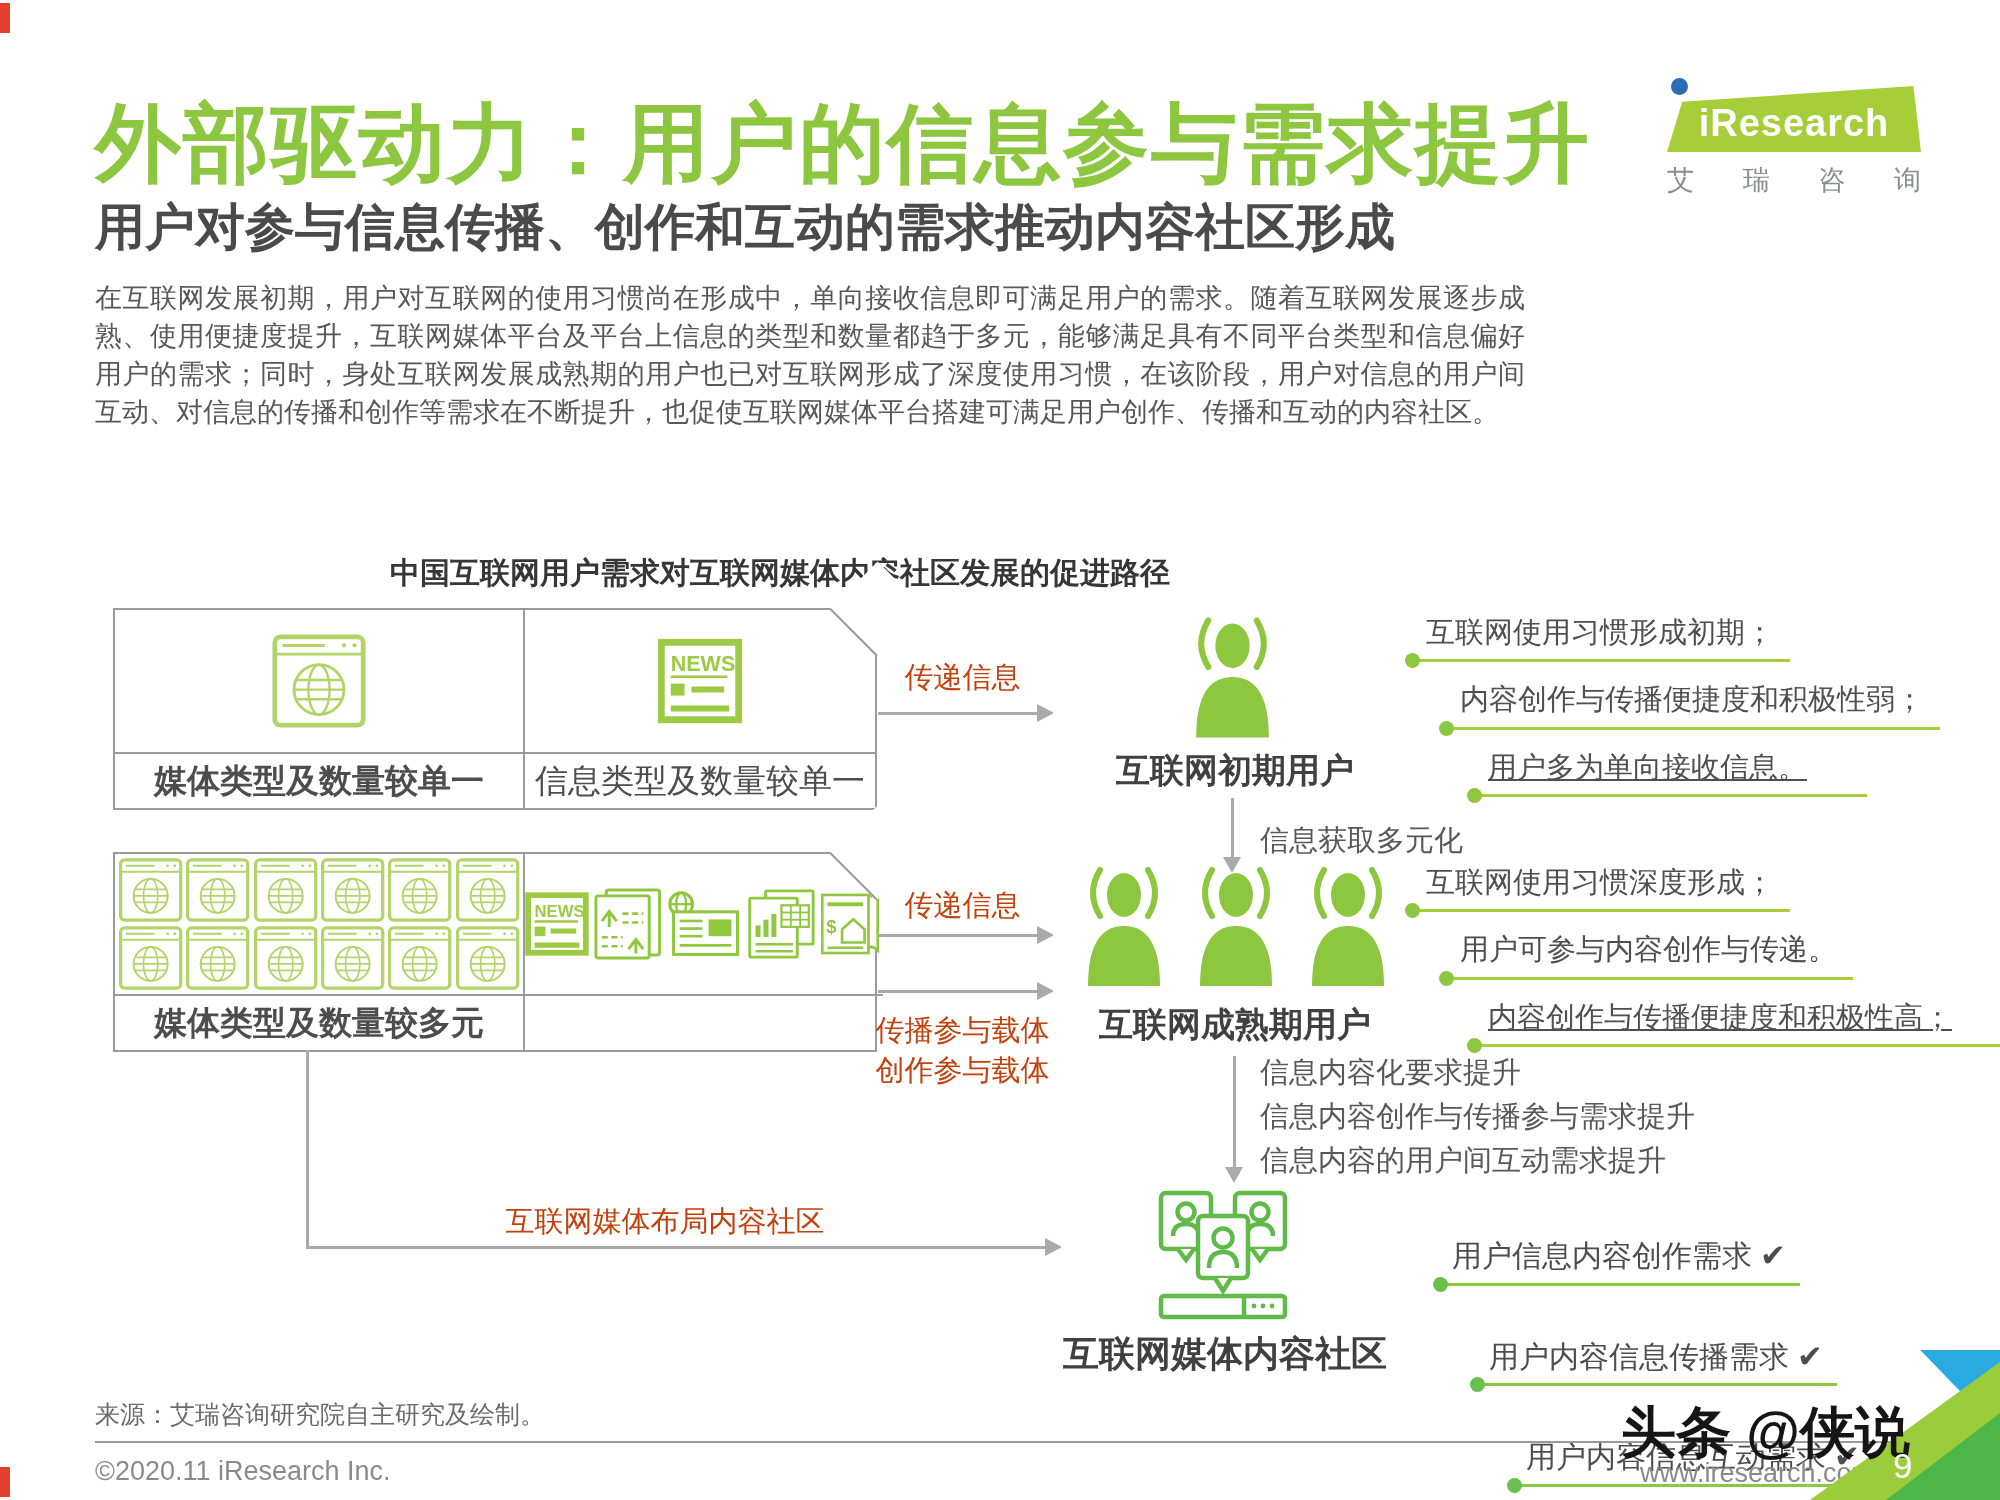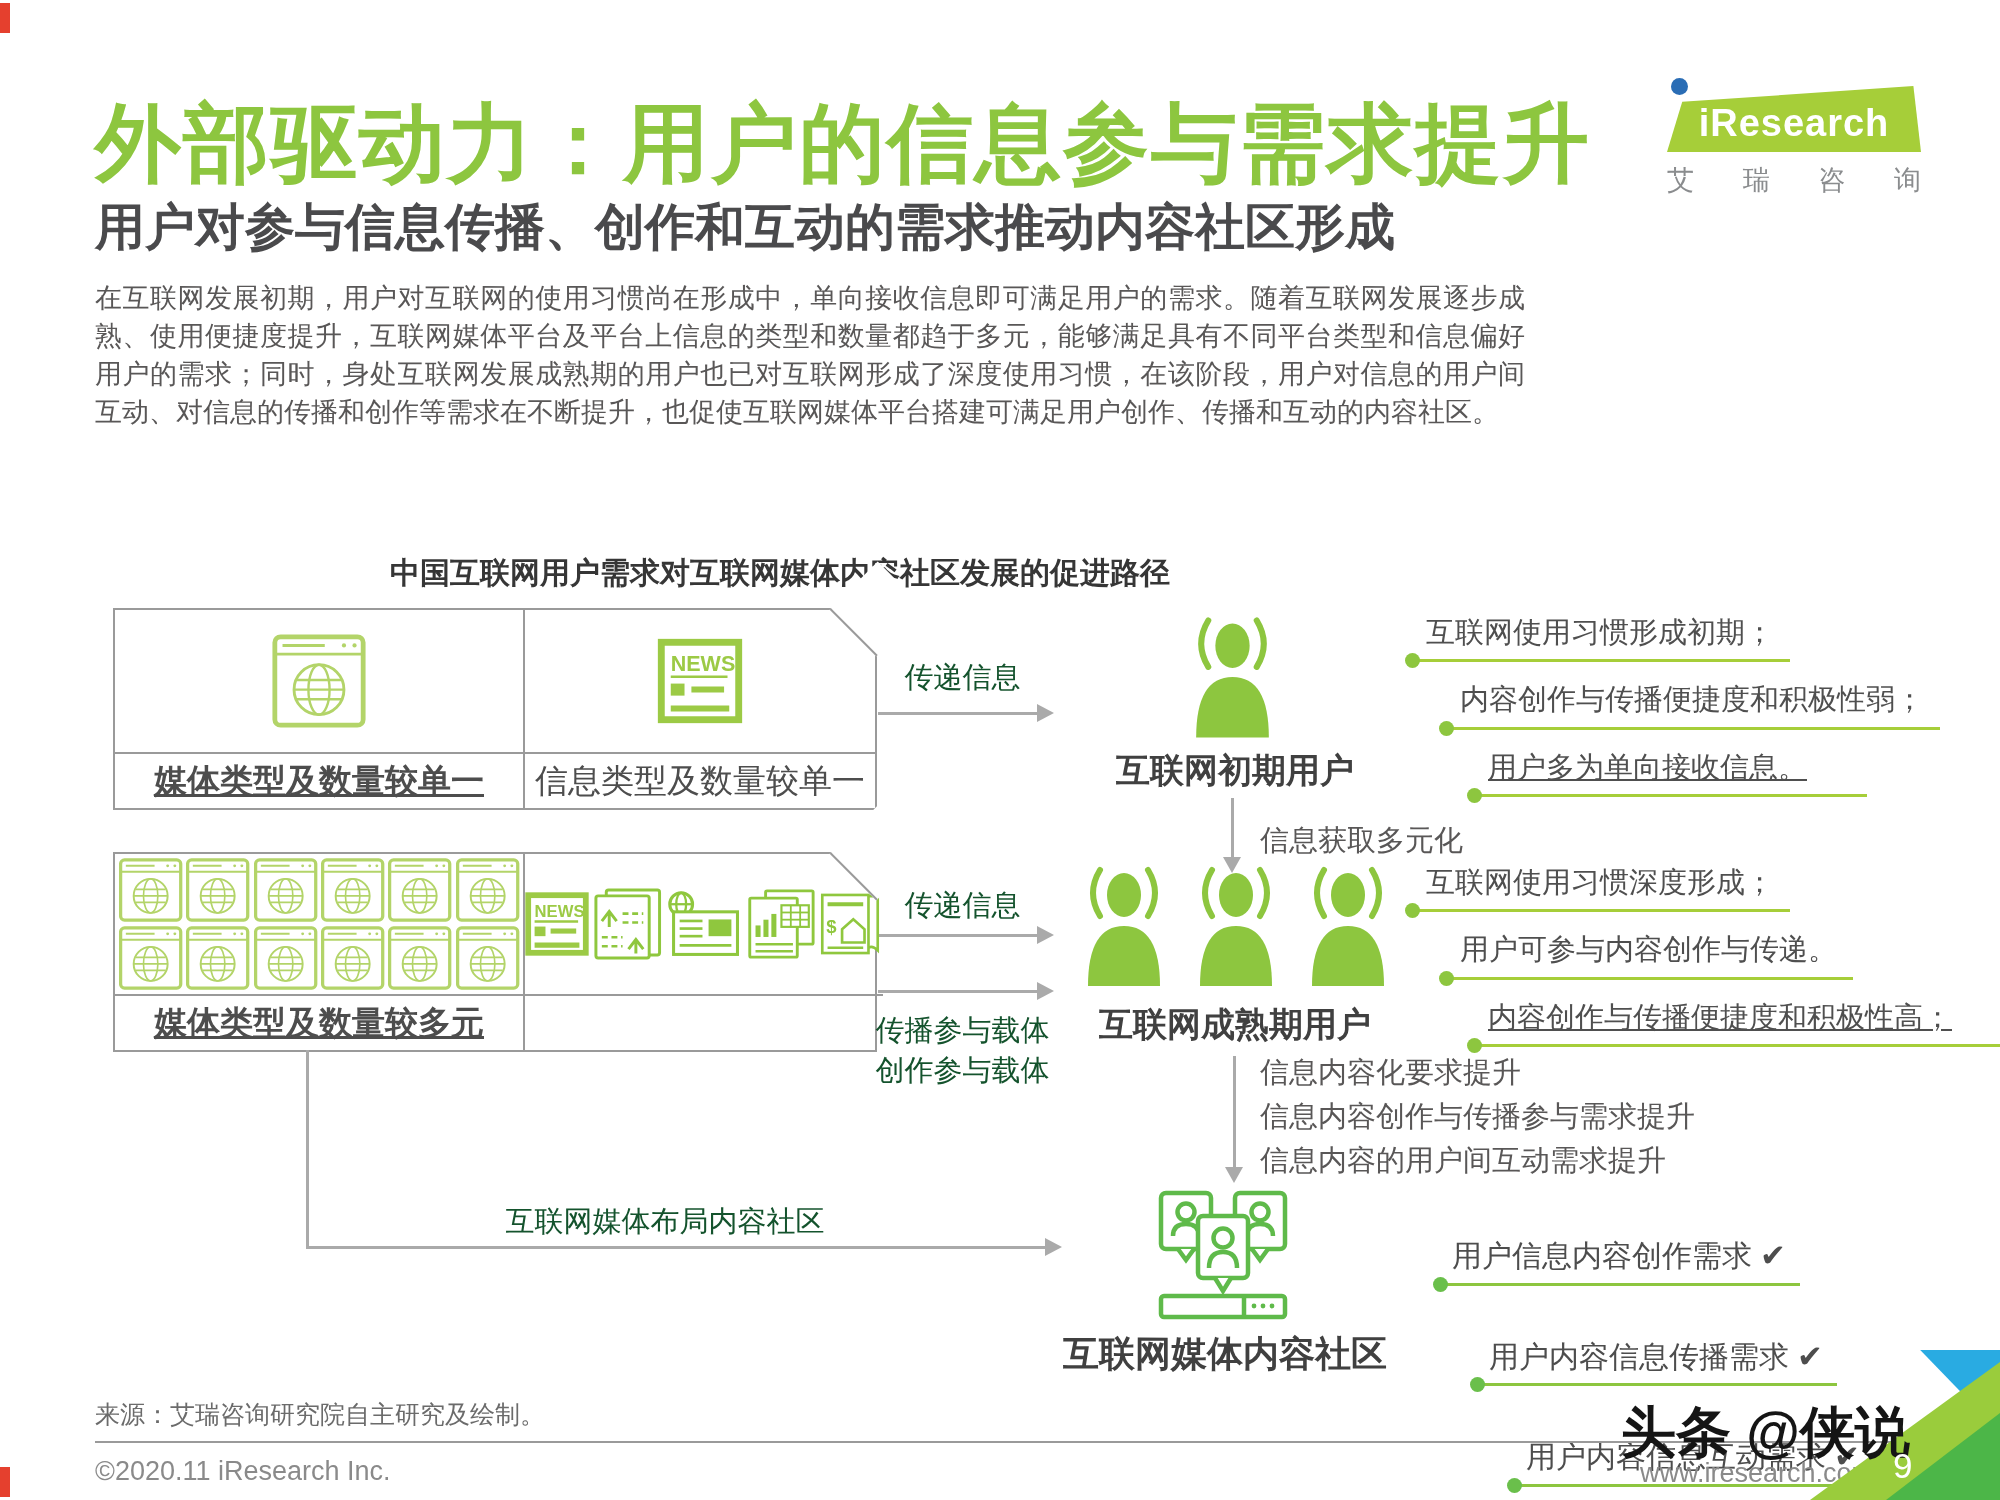--- a/index.html
+++ b/index.html
@@ -22,37 +22,37 @@
   .diagram-title{position:absolute;left:340px;top:553px;width:880px;text-align:center;font-size:30px;font-weight:bold;color:#363636;}
 
   
   .nbox{position:absolute;border:2px solid #9a9a9a;background:#fff;}
   .nbox::after{content:"";position:absolute;top:-35px;right:-35px;width:66px;height:66px;background:#fff;
                border-bottom:2px solid #9a9a9a;transform:rotate(45deg);z-index:3;}
   .cells{display:grid;width:100%;height:100%;grid-template-columns:410px 1fr;grid-template-rows:1fr 54px;}
   .c-tl{border-right:2px solid #9a9a9a;border-bottom:2px solid #9a9a9a;display:flex;align-items:center;justify-content:center;}
   .c-tr{border-bottom:2px solid #9a9a9a;display:flex;align-items:center;justify-content:center;position:relative;z-index:1;}
   .c-bl{border-right:2px solid #9a9a9a;display:flex;align-items:center;justify-content:center;
-        font-size:33px;font-weight:bold;color:#4d4d4d;text-decoration:underline;}
+        font-size:33px;font-weight:bold;color:#4d4d4d;}
   .c-br{display:flex;align-items:center;justify-content:center;font-size:33px;font-weight:normal;color:#4d4d4d;}
   .mini-grid{display:grid;grid-template-columns:repeat(6,1fr);grid-template-rows:1fr 1fr;gap:2px;
              width:100%;height:100%;padding:3px;box-sizing:border-box;}
   .mini-grid svg{width:100%;height:100%;}
   .icon-row{display:flex;align-items:center;gap:1px;}
 
   
   .ah{position:absolute;height:3px;background:#aaa;}
   .ah::after{content:"";position:absolute;right:-16px;top:-8px;border-left:17px solid #aaa;
              border-top:9px solid transparent;border-bottom:9px solid transparent;}
   .av{position:absolute;width:3px;background:#aaa;}
   .av::after{content:"";position:absolute;bottom:-15px;left:-8px;border-top:16px solid #aaa;
              border-left:9px solid transparent;border-right:9px solid transparent;}
   .vline{position:absolute;width:3px;background:#aaa;}
 
-  .arrow-label{position:absolute;font-size:29px;color:#14532d;text-align:center;white-space:nowrap;}
+  .arrow-label{position:absolute;font-size:29px;color:#c2410c;text-align:center;white-space:nowrap;}
   .user-label{position:absolute;font-size:34px;font-weight:bold;color:#404040;text-align:center;}
 
   
   .bullets{position:absolute;display:flex;flex-direction:column;align-items:flex-start;gap:21px;}
   .ub{position:relative;display:inline-block;font-size:29px;color:#4f4f4f;line-height:1.15;
       padding:0 16px 10px 16px;border-bottom:3px solid #a6ce39;white-space:nowrap;}
   .ub::before{content:"";position:absolute;left:-5px;bottom:-9px;width:15px;height:15px;border-radius:50%;background:#8dc63f;}
   .bullets .ub:nth-child(2){margin-left:34px;}
   .bullets .ub:nth-child(3){margin-left:62px;padding-right:60px;text-decoration:underline;}
 

